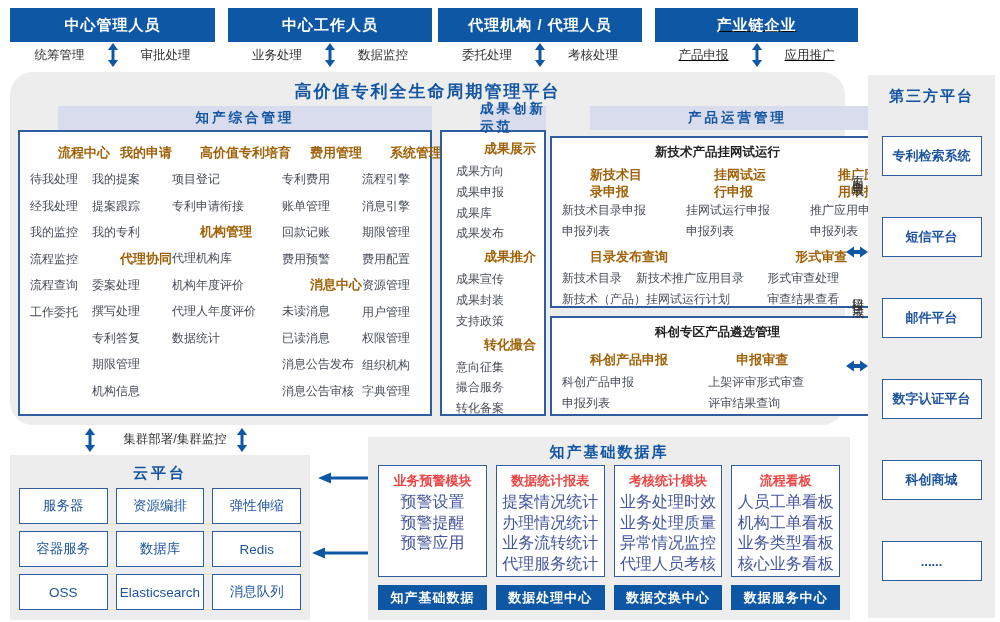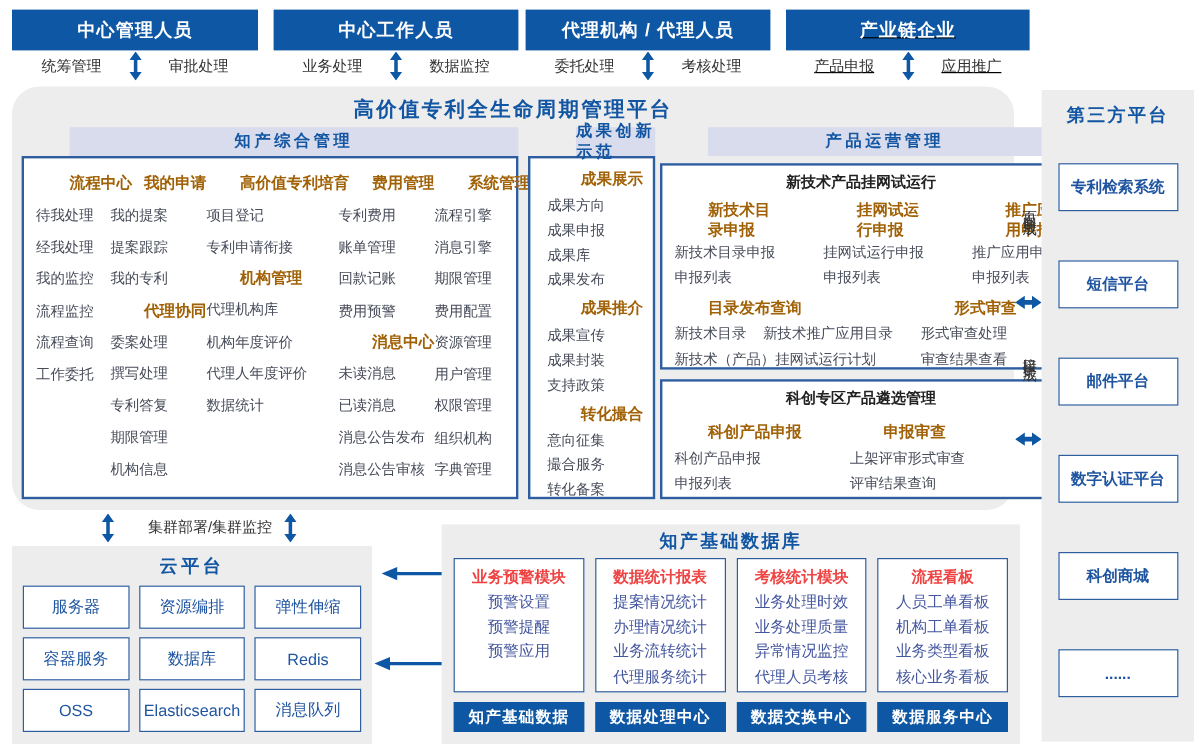--- a/index.html
+++ b/index.html
@@ -106,21 +106,21 @@
   .la2 { position:absolute; left:0; top:87px; }
 
   
   .db { position:absolute; left:368px; top:437px; width:482px; height:183px; background:#ededed;
         padding:4px 10px 0 10px; }
   .db-title { text-align:center; color:#1256a3; font-weight:bold; font-size:15px;
               letter-spacing:2px; line-height:22px; }
   .db-mods { display:flex; gap:9px; margin-top:2px; }
   .db-mod { flex:1; background:#fff; border:1.5px solid #2e5e9f; height:112px; padding-top:4px; }
   .db-mod-h { text-align:center; color:#ef4444; font-weight:bold; font-size:13px; line-height:22px; }
-  .db-item { text-align:center; color:#44569e; font-size:13px; line-height:20.5px; white-space:nowrap; }
+  .db-item { text-align:center; color:#44569e; font-size:16px; line-height:20.5px; white-space:nowrap; }
   .db-bars { display:flex; gap:9px; margin-top:8px; }
   .db-bar { flex:1; height:25px; background:#0d57a4; color:#fff; font-weight:bold; font-size:13px;
             display:flex; align-items:center; justify-content:center; letter-spacing:1px; }
 </style>
 </head>
 <body>
 
 <div class="app">
 
   <div class="actors">

